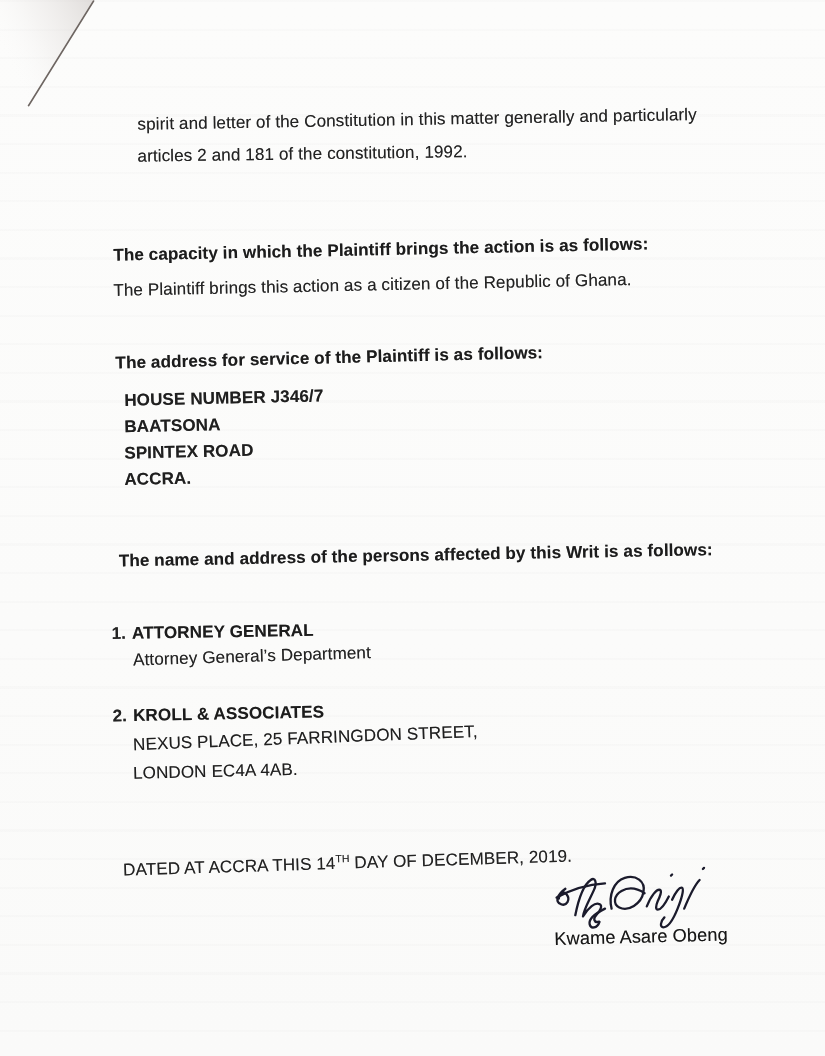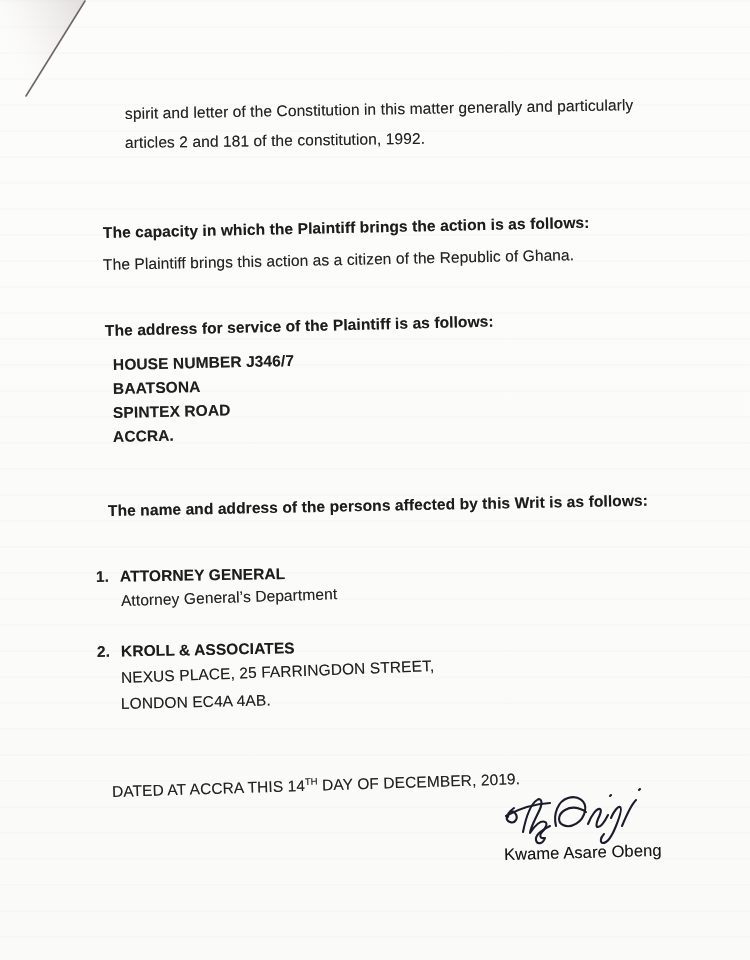--- a/index.html
+++ b/index.html
@@ -6,20 +6,21 @@
   .page{
     position:relative;
     width:750px;height:960px;
     margin:0 auto;
     background:
       repeating-linear-gradient(180deg, rgba(130,128,132,0.028) 0px, rgba(130,128,132,0.028) 2px, rgba(255,255,255,0) 2px, rgba(255,255,255,0) 26px),
       linear-gradient(180deg,#fcfcfb 0%,#fbfbfa 60%,#fafaf9 100%);
     overflow:hidden;
     font-family:"Liberation Sans", sans-serif;
     color:#232323;
+    text-align:center;
   }
   .line{
     position:absolute;
     white-space:nowrap;
     font-size:15.5px;
     letter-spacing:0.1px;
     transform-origin:0 50%;
     text-shadow:0 0 0.4px rgba(20,20,20,0.45);
   }
   .b{font-weight:700;color:#1c1c1c;}

